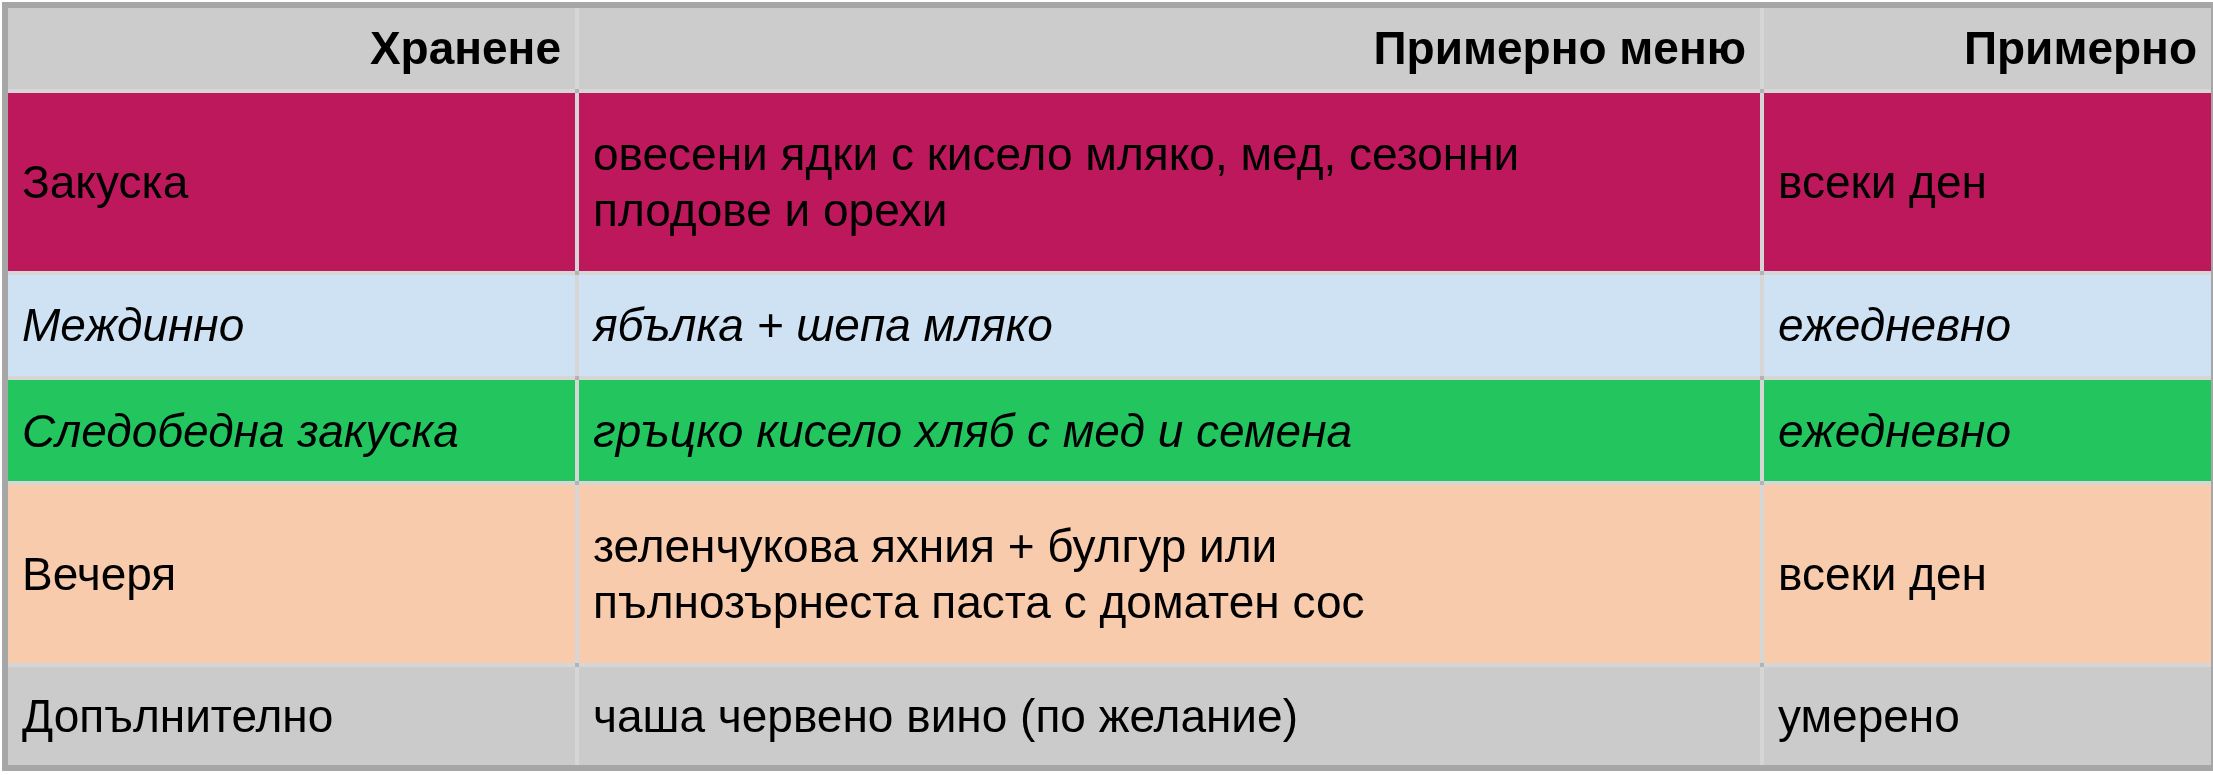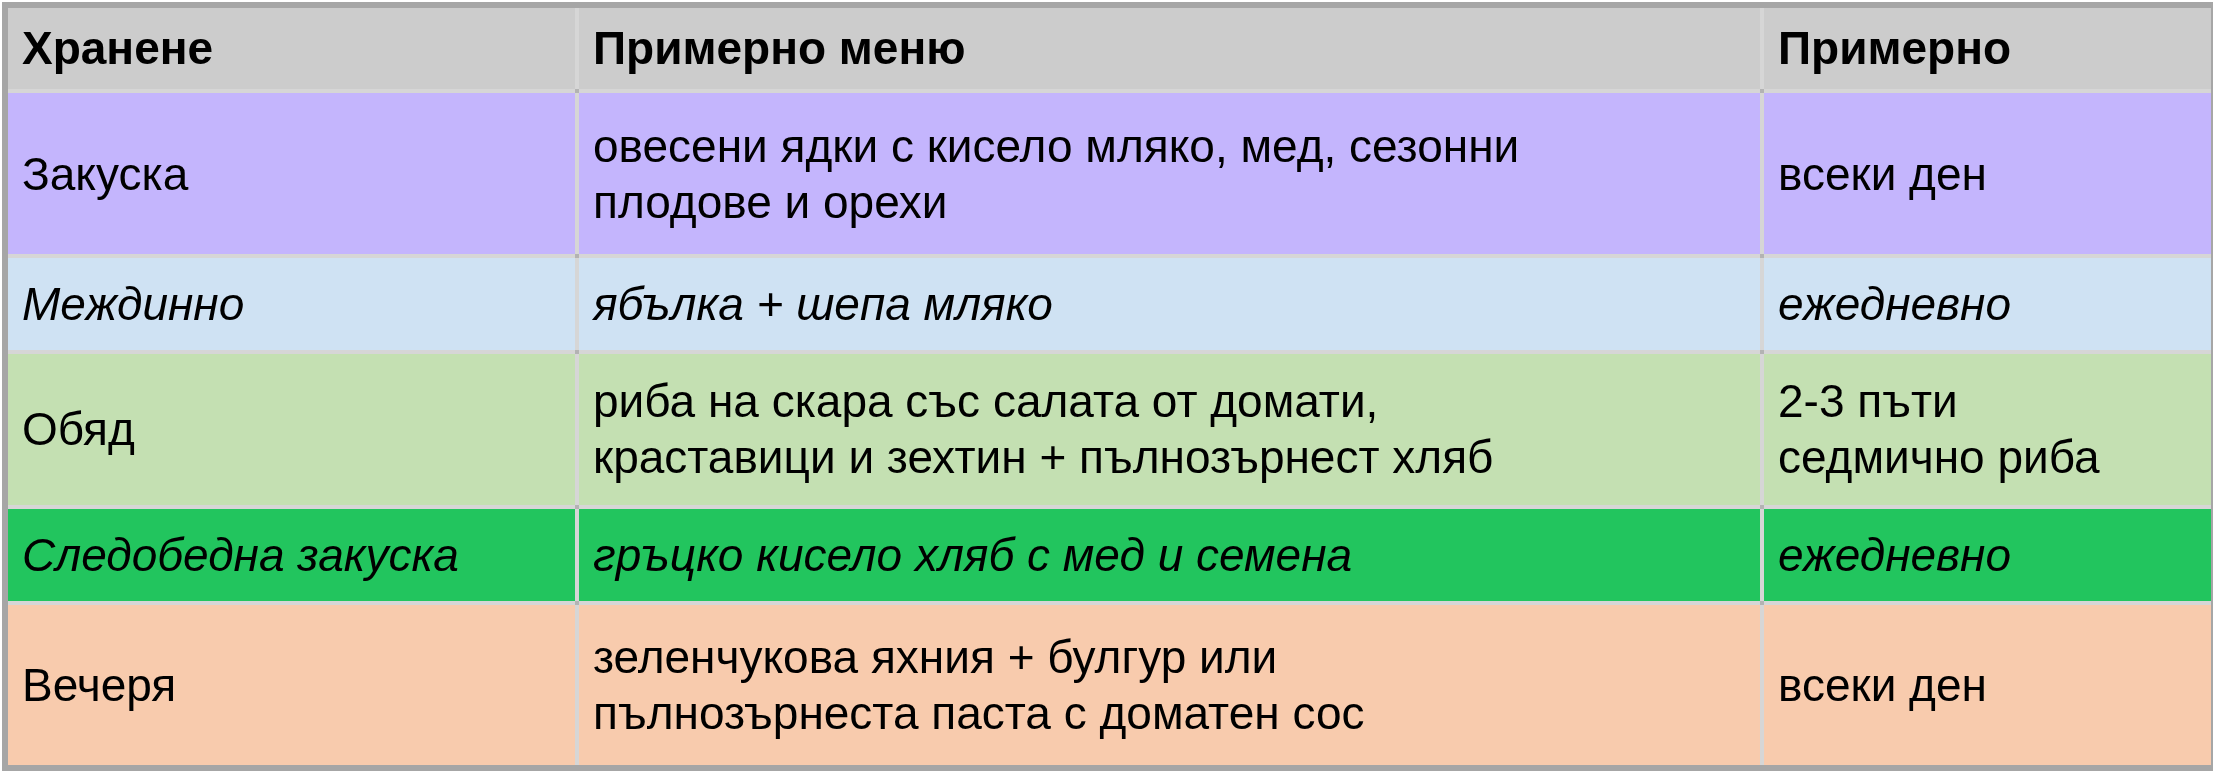--- a/index.html
+++ b/index.html
@@ -38,21 +38,21 @@
     box-sizing: border-box;
   }
   thead tr { height: 86px; }
   tr.r-tall { height: 145px; }
   tr.r-short { height: 84px; font-style: italic; }
   tr.r-mid { height: 136px; }
   tr.r-last { height: 82px; }
 
   th {
     font-weight: bold;
-    text-align: left;
+    text-align: right;
   }
   td {
     text-align: left;
     white-space: pre-line;
   }
 </style>
 </head>
 <body>
 
 <div class="page">
@@ -63,44 +63,42 @@
       <col class="c-freq">
     </colgroup>
     <thead>
       <tr style="background-color: rgb(204, 204, 204);">
         <th>Хранене</th>
         <th>Примерно меню</th>
         <th>Примерно</th>
       </tr>
     </thead>
     <tbody>
-      <tr class="r-tall" style="background-color: #c4b5fd;">
+      <tr class="r-tall" style="background-color: #be185d;">
         <td>Закуска</td>
         <td>овесени ядки с кисело мляко, мед, сезонни
 плодове и орехи</td>
         <td>всеки ден</td>
       </tr>
       <tr class="r-short" style="background-color: rgb(207, 226, 243);">
         <td>Междинно</td>
         <td>ябълка + шепа мляко</td>
         <td>ежедневно</td>
-      </tr>
-      <tr class="r-mid" style="background-color: rgb(196, 224, 178);">
-        <td>Обяд</td>
-        <td>риба на скара със салата от домати,
-краставици и зехтин + пълнозърнест хляб</td>
-        <td>2-3 пъти
-седмично риба</td>
       </tr>
       <tr class="r-short" style="background-color: #22c55e;">
         <td>Следобедна закуска</td>
         <td>гръцко кисело хляб с мед и семена</td>
         <td>ежедневно</td>
       </tr>
       <tr class="r-tall" style="background-color: rgb(248, 203, 173);">
         <td>Вечеря</td>
         <td>зеленчукова яхния + булгур или
 пълнозърнеста паста с доматен сос</td>
         <td>всеки ден</td>
       </tr>
+      <tr class="r-last" style="background-color: rgb(203, 203, 203);">
+        <td>Допълнително</td>
+        <td>чаша червено вино (по желание)</td>
+        <td>умерено</td>
+      </tr>
     </tbody>
   </table>
 </div>
 
 </body></html>

